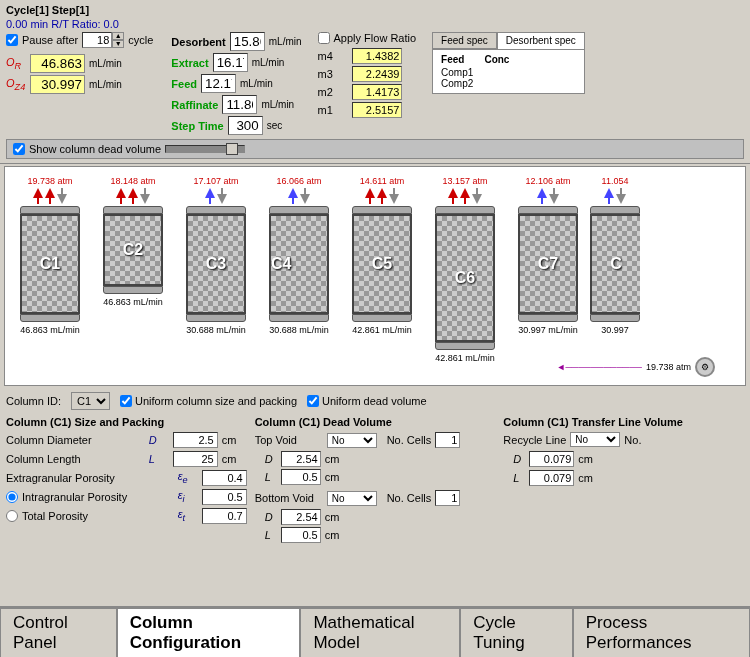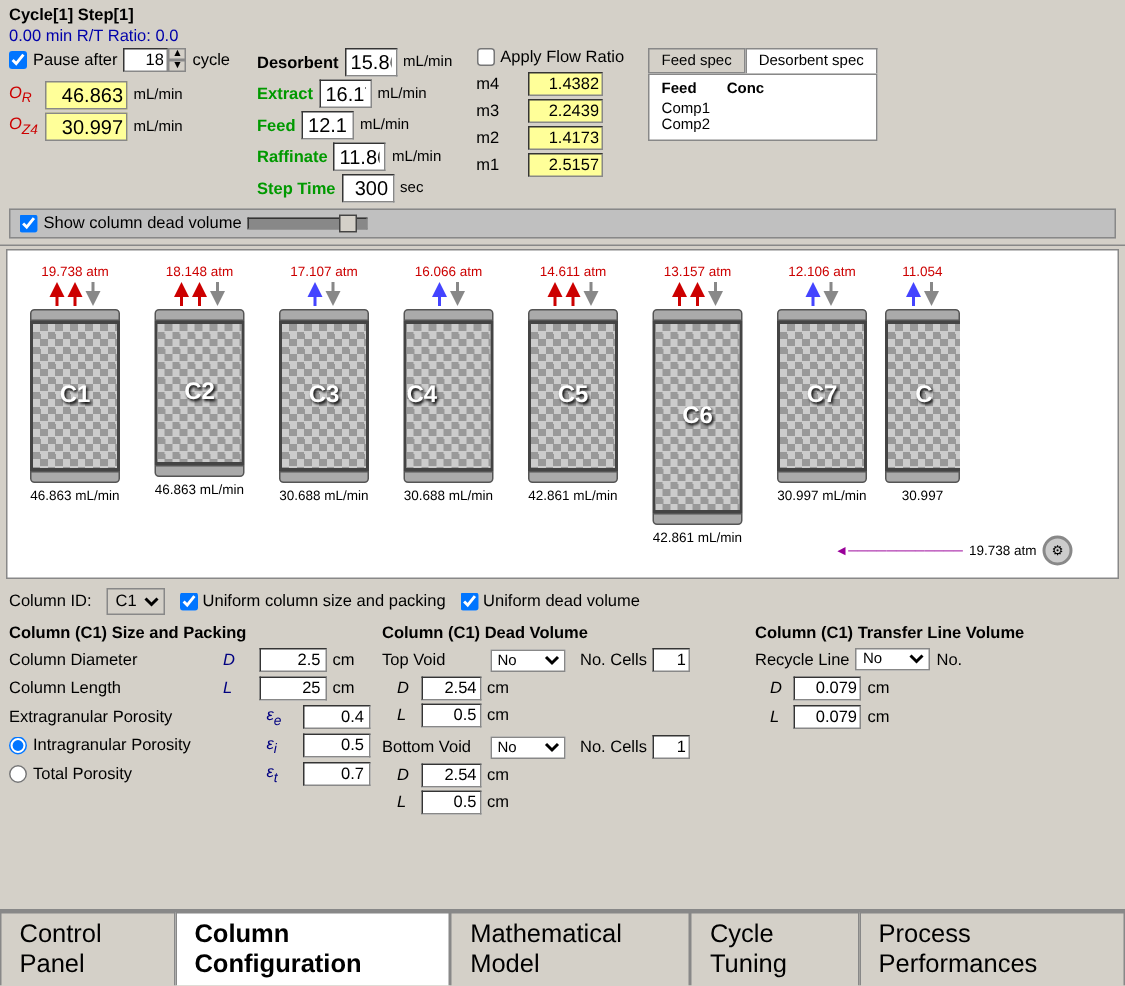--- a/index.html
+++ b/index.html
@@ -235,21 +235,21 @@
           <div style="display:flex; flex-direction:column; align-items:center;">
             <div style="width:0;height:0;border-left:5px solid transparent;border-right:5px solid transparent;border-bottom:10px solid #cc0000;"></div>
             <div style="width:2px;height:6px;background:#cc0000;"></div>
           </div>
           <div style="display:flex; flex-direction:column; align-items:center;">
             <div style="width:2px;height:6px;background:#888;"></div>
             <div style="width:0;height:0;border-left:5px solid transparent;border-right:5px solid transparent;border-top:10px solid #888;"></div>
           </div>
         </div>
         <div style="width:60px;height:8px;background:#aaa;border:1px solid #555;border-radius:3px 3px 0 0;"></div>
-        <div style="width:60px;height:96px;border:2px solid #444;background:repeating-conic-gradient(#999 0% 25%, #ccc 0% 50%) 0 0 / 10px 10px;display:flex;align-items:center;justify-content:center;">
+        <div style="width:60px;height:72px;border:2px solid #444;background:repeating-conic-gradient(#999 0% 25%, #ccc 0% 50%) 0 0 / 10px 10px;display:flex;align-items:center;justify-content:center;">
           <span style="color:white;font-weight:bold;font-size:16px;text-shadow:1px 1px 2px black;">C2</span>
         </div>
         <div style="width:60px;height:8px;background:#aaa;border:1px solid #555;border-radius:0 0 3px 3px;"></div>
         <div style="font-size:9px;margin-top:3px;">46.863 mL/min</div>
       </div>
 
       <div class="column-unit">
         <div class="col-pressure">17.107 atm</div>
         <div style="display:flex; gap:2px; margin-bottom:2px;">
           <div style="display:flex; flex-direction:column; align-items:center;">

